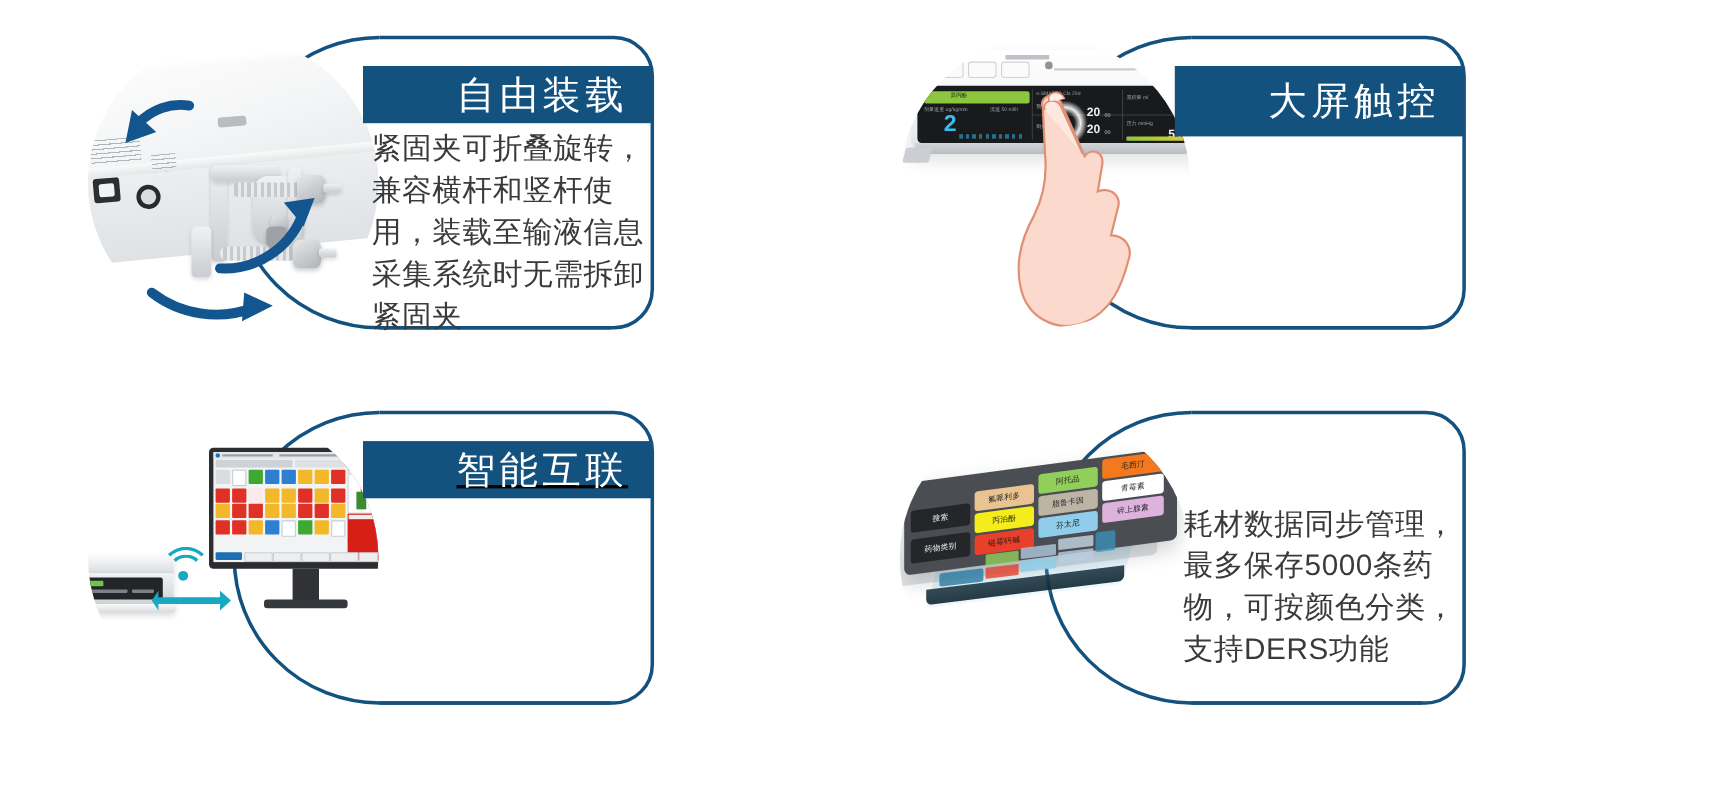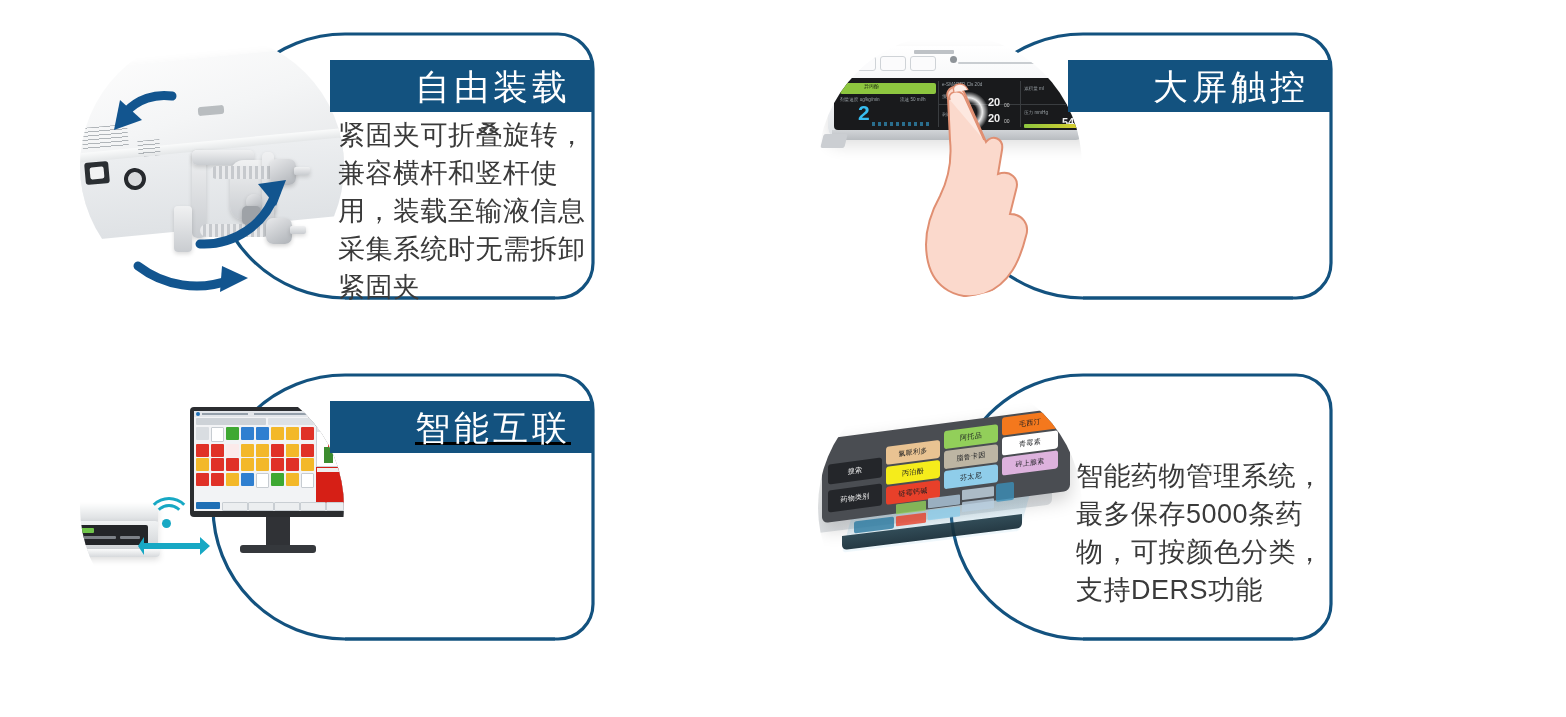--- a/index.html
+++ b/index.html
@@ -219,21 +219,21 @@
       <svg class="finger" style="left:96px;top:40px;" width="140" height="230" viewBox="0 0 140 230">
         <path d="M34 24 C30 14 44 8 50 18 L72 68 C78 60 90 64 88 76 L84 100
                  C96 96 106 104 102 116 L96 140 C108 140 116 150 112 162
                  C106 186 96 210 70 220 C44 228 20 214 14 188
                  C8 162 16 140 26 122 C34 106 38 86 36 66 Z" fill="#fbd9cc" stroke="#e08f72" stroke-width="2"></path>
         <path d="M36 26 C32 18 46 14 50 22 L70 66" fill="#fde8e0" stroke="#e08f72" stroke-width="1.6"></path>
         <path d="M40 18 C36 10 50 6 54 16" fill="#fdeee8" stroke="#e08f72" stroke-width="1.4"></path>
       </svg>
     </div>
 
-    <div class="title-bar" style="left:270px;top:46px;width:263px;height:52px;">
+    <div class="title-bar" style="left:270px;top:46px;width:263px;height:64px;">
       <span class="title-text">大屏触控</span>
     </div>
   </div>
 
   <div class="card" style="left:60px;top:355px;width:560px;height:300px;">
     <svg class="ring-svg" width="560" height="300" viewBox="0 0 560 300">
       <path d="M 285 20 A 132 132 0 1 0 285 284 L 495 284" fill="none" stroke="#13527f" stroke-width="3.2"></path>
       <path d="M 285 20 L 498 20 A 35 35 0 0 1 533 55 L 533 249 A 35 35 0 0 1 498 284 L 285 284" fill="none" stroke="#13527f" stroke-width="3.2"></path>
     </svg>
 
@@ -364,16 +364,16 @@
         <div style="position:absolute;left:74px;top:4px;width:32px;height:10px;background:#aec9dc;border-radius:1px;"></div>
         <div style="position:absolute;left:74px;top:16px;width:32px;height:10px;background:#8fcdea;border-radius:1px;"></div>
         <div style="position:absolute;left:108px;top:0px;width:32px;height:10px;background:#c5d7e4;border-radius:1px;"></div>
         <div style="position:absolute;left:108px;top:12px;width:32px;height:10px;background:#b9cfe0;border-radius:1px;"></div>
         <div style="position:absolute;left:142px;top:-2px;width:18px;height:18px;background:#3b8fb8;border-radius:2px;"></div>
       </div>
       <div style="position:absolute;left:24px;top:150px;width:180px;height:14px;
            background:linear-gradient(180deg,#1e3a46,#0f2530);transform:skewY(-7deg);border-radius:0 0 5px 5px;opacity:.9;"></div>
     </div>
 
-    <div class="body-text" style="left:278px;top:102px;width:248px;">智能药物管理系统，最多保存5000条药物，可按颜色分类，支持DERS功能</div>
+    <div class="body-text" style="left:278px;top:102px;width:248px;">耗材数据同步管理，最多保存5000条药物，可按颜色分类，支持DERS功能</div>
   </div>
 
 </div>
 
 </body></html>

